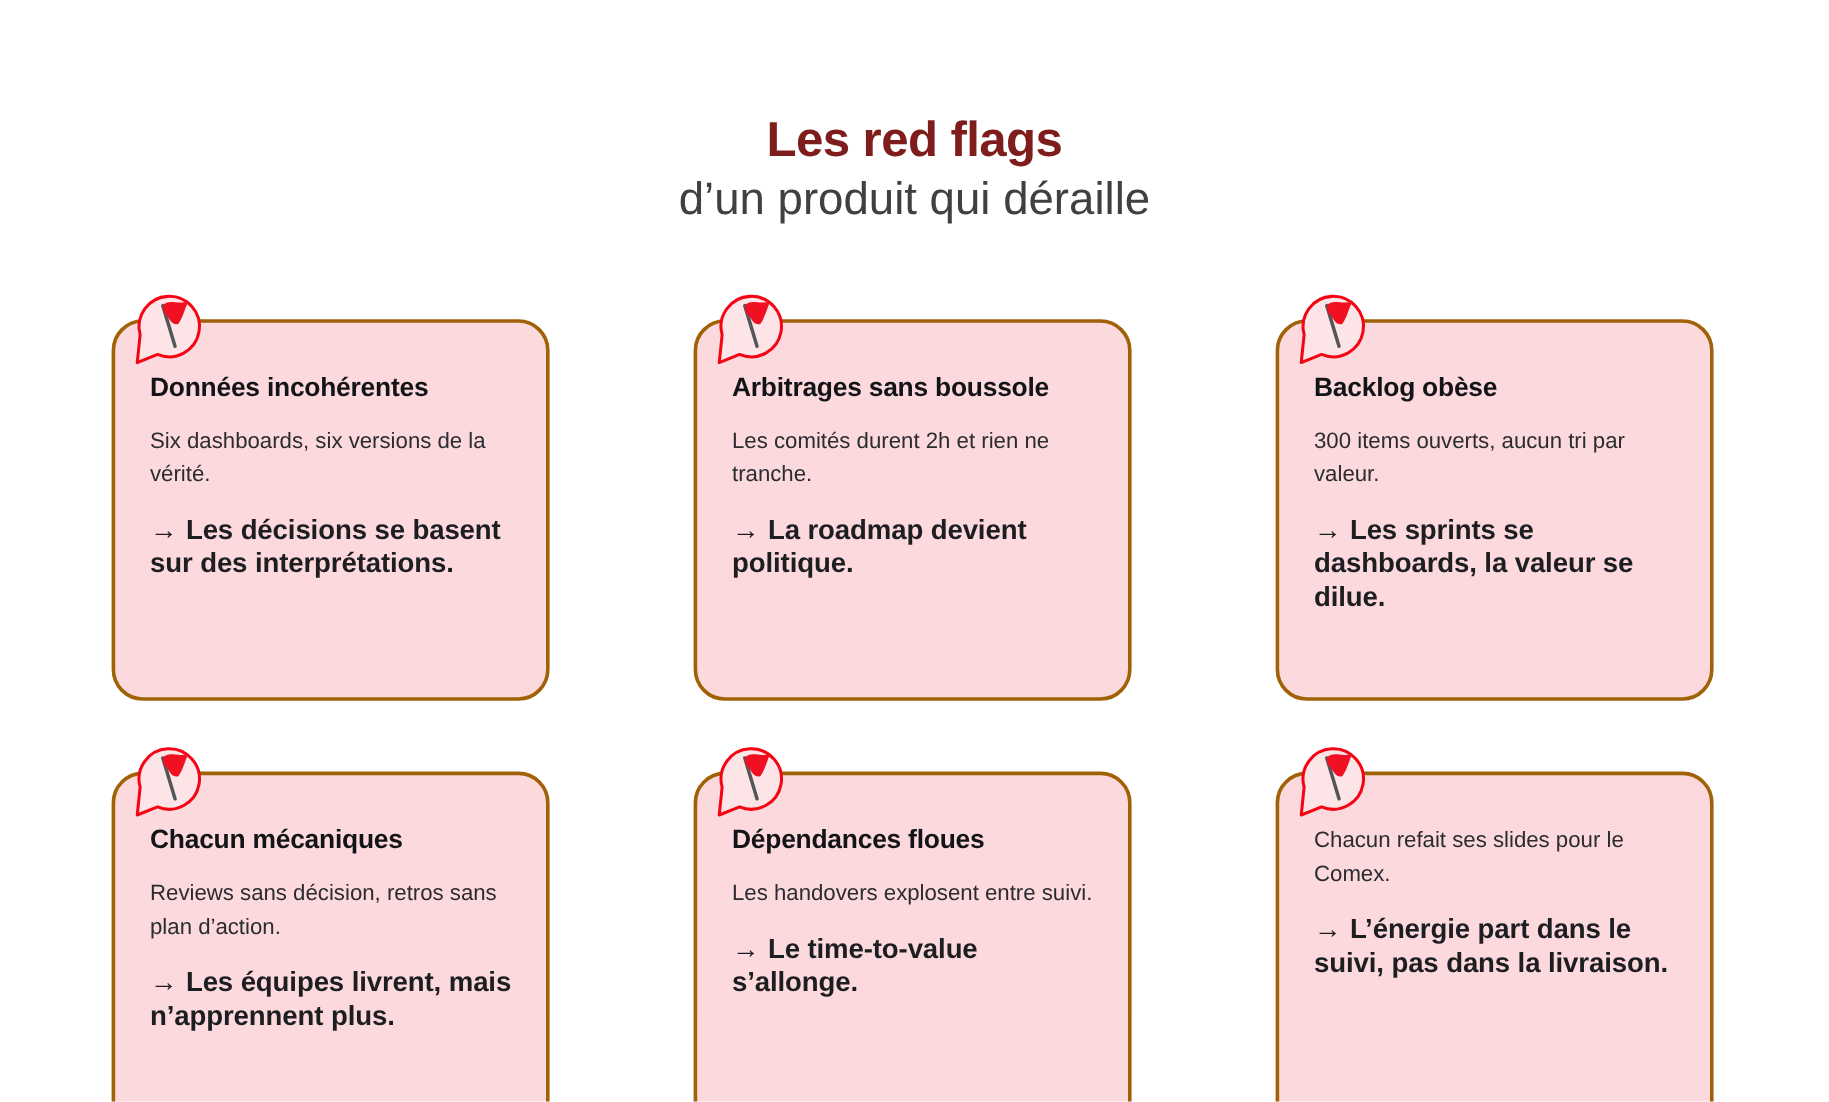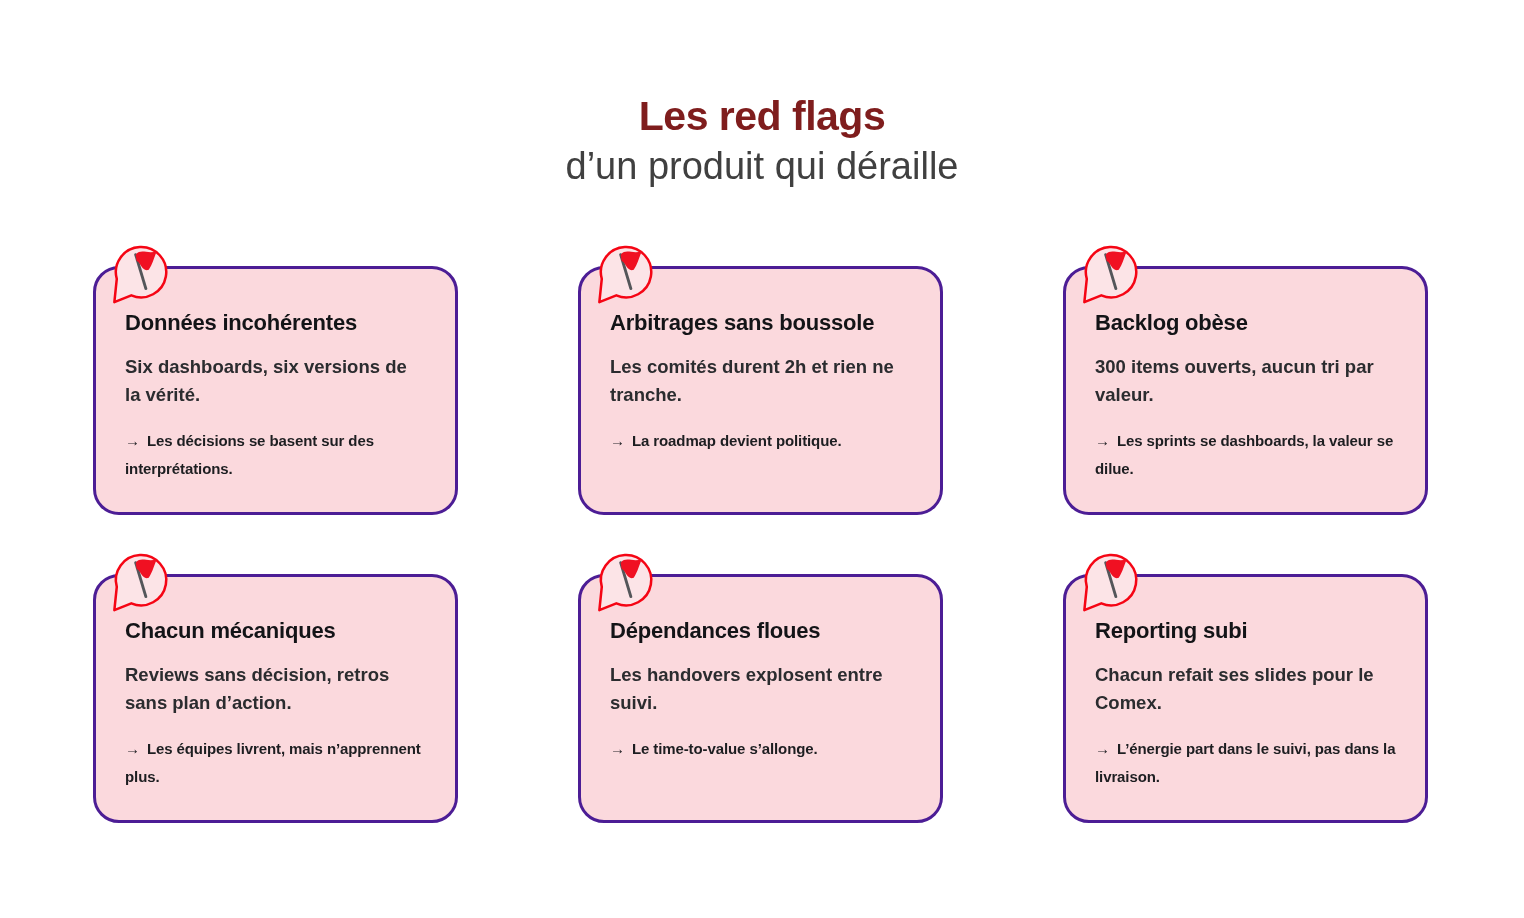--- a/index.html
+++ b/index.html
@@ -36,23 +36,23 @@
   .cards-grid {
     margin: 76px 96px 0 93px;
     display: grid;
     grid-template-columns: repeat(3, 365px);
     justify-content: space-between;
     row-gap: 59px;
   }
   .card {
     position: relative;
     box-sizing: border-box;
-    height: 249px;
+    height: 318px;
     background: #fbd9dd;
-    border: 3px solid #4c1d95;
+    border: 3px solid #a16207;
     border-radius: 26px;
     padding: 40px 28px 0 29px;
   }
   .badge {
     position: absolute;
     top: -26px;
     left: 14px;
     width: 62px;
     height: 66px;
     display: block;
@@ -66,27 +66,27 @@
     margin: 0 0 17px 0;
     font-size: 22px;
     font-weight: 700;
     line-height: 1.25;
     color: #131417;
     letter-spacing: -0.2px;
   }
   .card-body {
     margin: 0 0 18px 0;
     font-size: 18.5px;
-    font-weight: 700;
+    font-weight: 400;
     line-height: 28px;
     color: #2b2c2f;
   }
   .card-consequence {
     margin: 0;
-    font-size: 15px;
+    font-size: 23px;
     font-weight: 700;
     line-height: 28px;
     color: #1d1e21;
     letter-spacing: -0.1px;
   }
   .card-consequence .arrow {
     margin-right: 7px;
     font-weight: 400;
   }
 </style>
@@ -174,20 +174,19 @@
       <span class="arrow">→</span><span>Le time-to-value s’allonge.</span>
     </p>
   </section>
 
   <section class="card">
     <span class="badge">
       <svg viewBox="0 0 64 68">
           <use href="#flag-badge"></use>
         </svg>
     </span>
-    <h3 class="card-title">Reporting subi</h3>
     <p class="card-body">Chacun refait ses slides pour le Comex.</p>
     <p class="card-consequence">
       <span class="arrow">→</span><span>L’énergie part dans le suivi, pas dans la livraison.</span>
     </p>
   </section>
 
 </main>
 
 </body></html>

